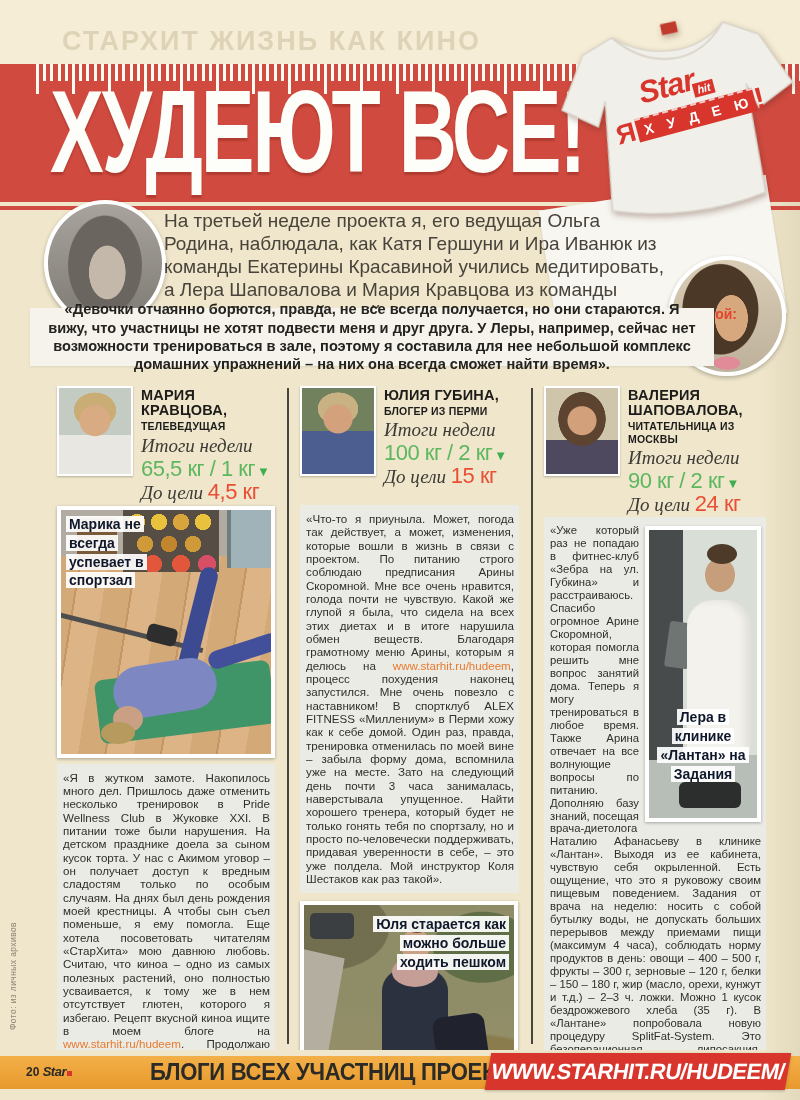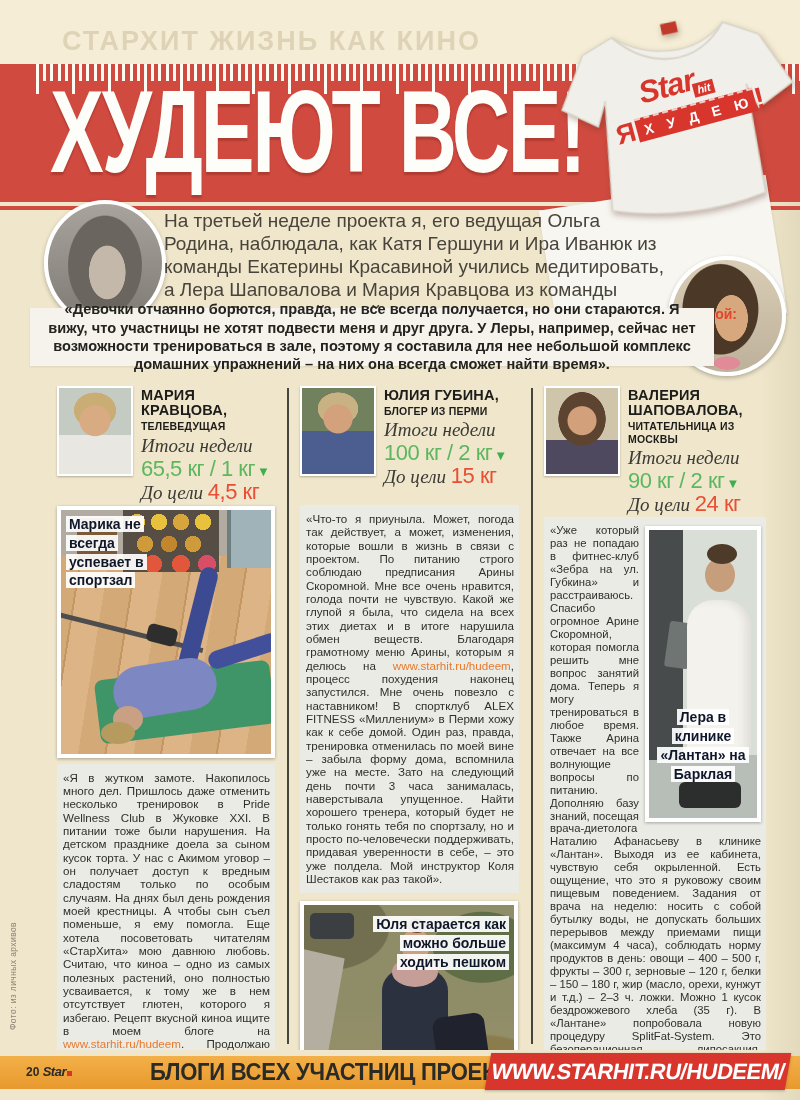--- a/index.html
+++ b/index.html
@@ -287,21 +287,21 @@
         </div>
       </header>
       <div class="body-panel">
         <figure class="photo-frame clinic-photo">
           <div class="clinic-device"></div>
           <div class="clinic-screen"></div>
           <div class="clinic-robe"></div>
           <div class="clinic-head"></div>
           <div class="clinic-hair"></div>
           <div class="clinic-scale"></div>
-          <figcaption class="cap cap-clinic"><span>Лера в клинике «Лантан» на Барклая</span></figcaption>
+          <figcaption class="cap cap-clinic"><span>Лера в клинике «Лантан» на Задания</span></figcaption>
         </figure>
         <p class="body-text"><span>«Уже который раз не попадаю в фитнес-клуб «Зебра на ул. Губкина» и расстраиваюсь. Спасибо огромное Арине Скоромной, которая помогла решить мне вопрос занятий дома. Теперь я могу тренироваться в любое время. Также Арина отвечает на все волнующие вопросы по питанию. Дополняю базу знаний, посещая врача-диетолога Наталию Афанасьеву в клинике «Лантан». Выходя из ее кабинета, чувствую себя окрыленной. Есть ощущение, что это я руковожу своим пищевым поведением. Задания от врача на неделю: носить с собой бутылку воды, не допускать больших перерывов между приемами пищи (максимум 4 часа), соблюдать норму продуктов в день: овощи – 400 – 500 г, фрукты – 300 г, зерновые – 120 г, белки – 150 – 180 г, жир (масло, орехи, кунжут и т.д.) – 2–3 ч. ложки. Можно 1 кусок бездрожжевого хлеба (35 г). В «Лантане» попробовала новую процедуру SplitFat-System. Это безоперационная липосакция. Подробно о ней в моем блоге на </span></p>
       </div>
     </section>
   </div>
 
   <div class="footer-band"></div>
   <div class="footer-meta">
     <span class="footer-pageno">20</span>
     <span class="footer-brand"><span>Star</span><span class="brand-dot"></span></span>

